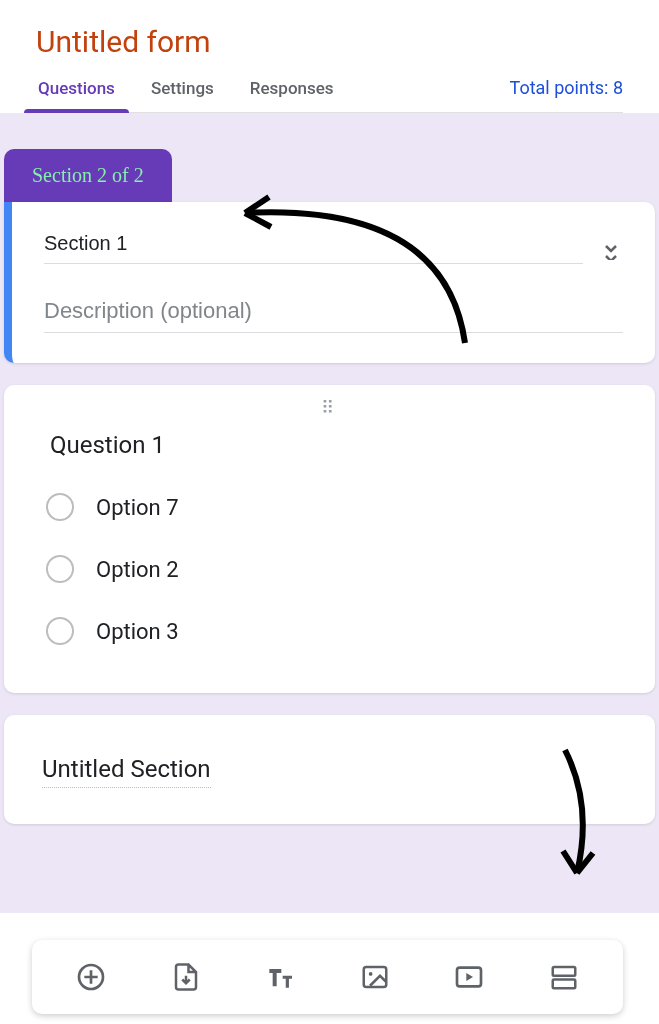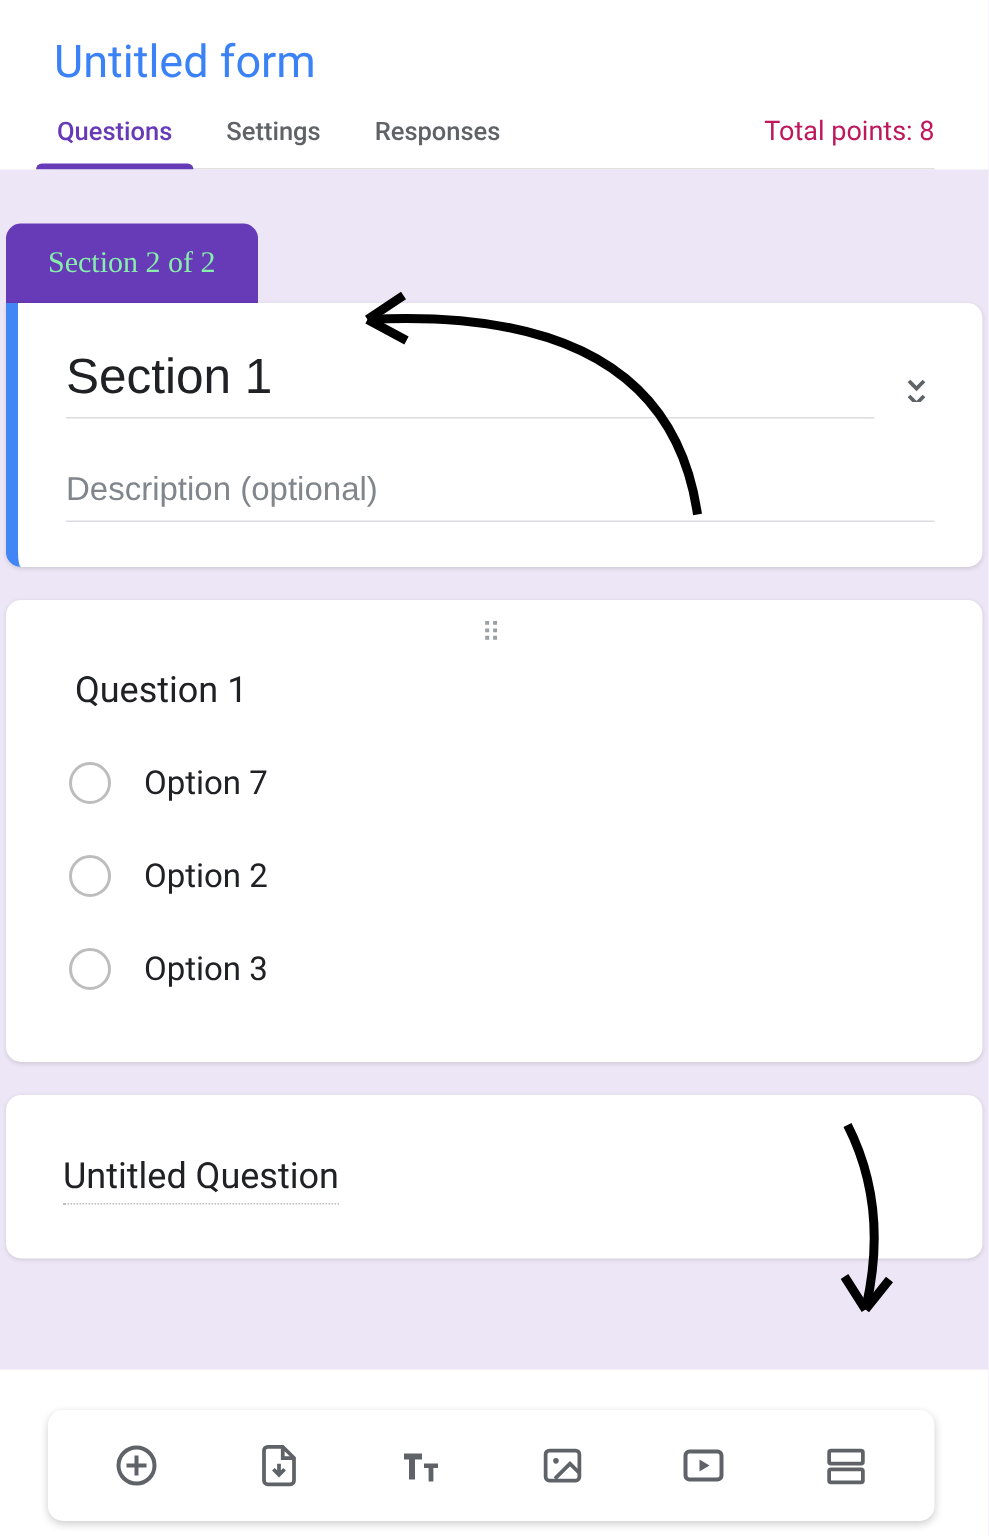--- a/index.html
+++ b/index.html
@@ -11,21 +11,21 @@
       position: relative;
       overflow: hidden;
     }
     .header {
       padding: 24px 36px 0 36px;
       background: #fff;
     }
     .form-title {
       font-size: 30px;
       font-weight: 400;
-      color: #3b82f6;
+      color: #c2410c;
       margin-bottom: 18px;
     }
     .tabs {
       display: flex;
       align-items: center;
       gap: 36px;
       padding: 0 0 0 2px;
       border-bottom: 1px solid #e0e0e0;
     }
     .tab {
@@ -45,21 +45,21 @@
       left: -14px;
       right: -14px;
       bottom: -1px;
       height: 4px;
       background: #673ab7;
       border-radius: 4px 4px 0 0;
     }
     .points {
       margin-left: auto;
       font-size: 18px;
-      color: #be185d;
+      color: #1d4ed8;
       padding-bottom: 14px;
     }
     .canvas {
       background: #ede6f6;
       padding: 0 4px;
       min-height: 800px;
       position: relative;
     }
     .section-chip {
       display: inline-block;
@@ -87,21 +87,21 @@
     }
     .title-row {
       display: flex;
       align-items: center;
       gap: 16px;
     }
     .section-title-input {
       flex: 1;
       border: none;
       border-bottom: 1px solid #dadce0;
-      font-size: 33px;
+      font-size: 20px;
       color: #202124;
       padding: 4px 0 8px 0;
       outline: none;
       background: transparent;
     }
     .collapse-icon {
       color: #5f6368;
       width: 24px;
       height: 32px;
       display: flex;
@@ -233,21 +233,21 @@
       <div class="radio-circle"></div>
       <div class="option-label">Option 2</div>
     </div>
     <div class="option-row" style="margin-bottom:0">
       <div class="radio-circle"></div>
       <div class="option-label">Option 3</div>
     </div>
   </div>
 
   <div class="card untitled-card">
-    <span class="untitled-text">Untitled Question</span>
+    <span class="untitled-text">Untitled Section</span>
   </div>
 
   <svg class="arrow" style="left:225px; top:60px;" width="260" height="190">
     <path d="M 240 170 Q 220 30 20 40" fill="none" stroke="#000" stroke-width="6"></path>
     <path d="M 20 40 L 44 24 M 20 40 L 46 54" fill="none" stroke="#000" stroke-width="6"></path>
   </svg>
 
   <svg class="arrow" style="right:44px; top:632px;" width="80" height="140">
     <path d="M 30 5 Q 58 60 42 128" fill="none" stroke="#000" stroke-width="6"></path>
     <path d="M 42 128 L 28 106 M 42 128 L 58 108" fill="none" stroke="#000" stroke-width="6"></path>

